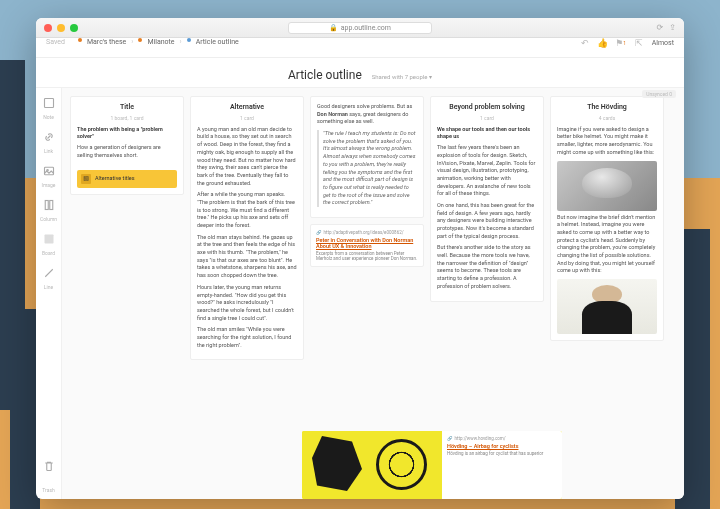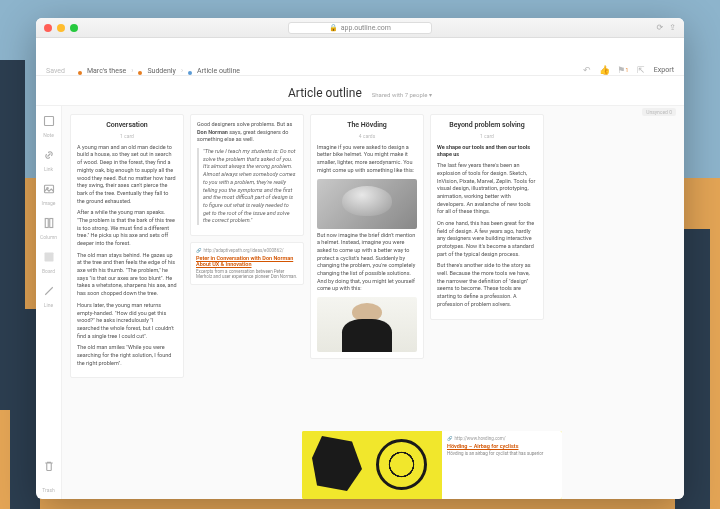--- a/index.html
+++ b/index.html
@@ -8,21 +8,21 @@
 .bg-shapes .pillar{position:absolute;background:#2c3e50;bottom:0}
 .p1{left:10px;width:30px;height:200px;background:repeating-linear-gradient(to right,#2c3e50 0 8px,#34495e 8px 16px)}
 .p2{right:10px;width:35px;height:280px;background:repeating-linear-gradient(to bottom,#e67e22 0 10px,#c0392b 10px 20px)}
 .p3{left:0;width:25px;height:350px;top:60px;background:#1a2332}
 .window{position:absolute;top:18px;left:36px;right:36px;bottom:10px;background:#fff;border-radius:6px;box-shadow:0 10px 40px rgba(0,0,0,.3);overflow:hidden;display:flex;flex-direction:column}
 .titlebar{height:20px;background:linear-gradient(#f6f6f6,#ececec);border-bottom:1px solid #ddd;display:flex;align-items:center;padding:0 8px;gap:5px;position:relative}
 .tlight{width:8px;height:8px;border-radius:50%}
 .tl-r{background:#ff5f56}.tl-y{background:#ffbd2e}.tl-g{background:#27c93f}
 .urlbar{position:absolute;left:50%;transform:translateX(-50%);font-size:7px;color:#888;background:#fff;border:1px solid #ddd;border-radius:3px;padding:1px 40px;display:flex;align-items:center;gap:3px}
 .titlebar-right{position:absolute;right:8px;display:flex;gap:6px;font-size:8px;color:#aaa}
-.breadcrumb{height:38px;border-bottom:1px solid #eee;display:flex;align-items:flex-end;padding:0 10px;font-size:7px;color:#666;gap:5px}
+.breadcrumb{height:20px;border-bottom:1px solid #eee;display:flex;align-items:flex-start;padding:0 10px;font-size:7px;color:#666;gap:5px}
 .breadcrumb .sep{color:#ccc}
 .breadcrumb-right{margin-left:auto;display:flex;gap:8px;align-items:center}
 .bc-icon{width:10px;height:10px;display:inline-flex;align-items:center;justify-content:center;color:#bbb;font-size:9px}
 .pagehead{text-align:center;padding:6px 0 4px;border-bottom:1px solid #f0f0f0}
 .pagehead h1{font-size:12px;font-weight:400;color:#333;display:inline}
 .pagehead .sub{font-size:6px;color:#aaa;margin-left:6px}
 .content{flex:1;display:flex;overflow:hidden}
 .ltool{width:26px;border-right:1px solid #f0f0f0;display:flex;flex-direction:column;align-items:center;padding-top:8px;gap:10px}
 .ltool .tool{width:14px;height:14px;display:flex;align-items:center;justify-content:center;font-size:6px;color:#999;cursor:pointer}
 .ltool .tool svg{width:12px;height:12px;stroke:#aaa;fill:none;stroke-width:1.5}
@@ -78,30 +78,30 @@
       <span>⇪</span>
     </div>
   </div>
 
   <div class="breadcrumb">
     <span style="color:#bbb">Saved</span>
     <span style="margin-left:8px" class="dot dot-o"></span>
     <span>Marc's these</span>
     <span class="sep">›</span>
     <span class="dot dot-o"></span>
-    <span>Suddenly</span>
+    <span>Milanote</span>
     <span class="sep">›</span>
     <span class="dot dot-b"></span>
     <span>Article outline</span>
     <div class="breadcrumb-right">
       <span class="bc-icon">↶</span>
       <span class="bc-icon">👍</span>
       <span class="bc-icon">⚑<sup style="color:#e67e22;font-size:5px">1</sup></span>
       <span class="bc-icon">⇱</span>
-      <span>Export</span>
+      <span>Almost</span>
     </div>
   </div>
 
   <div class="pagehead">
     <h1>Article outline</h1>
     <span class="sub">Shared with 7 people ▾</span>
   </div>
 
   <div class="content">
     <div class="ltool">
@@ -148,24 +148,37 @@
           <svg viewBox="0 0 16 16">
             <path d="M3 4h10M5 4v9a1 1 0 001 1h4a1 1 0 001-1V4M6 4V3h4v1"></path>
           </svg>
         </div>
       <div class="lbl trash" style="margin-bottom:6px">Trash</div>
     </div>
 
     <div class="board">
       <span style="position:absolute;right:8px;top:2px;font-size:5px;color:#bbb;background:#f0f0f0;padding:1px 4px;border-radius:2px">Unsynced 0</span>
 
-
-      <div class="col">
-        <div class="card">
-          <h3>Conversation</h3>
+      <div class="col">
+        <div class="card">
+          <h3>Title</h3>
+          <div class="meta">1 board, 1 card</div>
+          <div class="bold">The problem with being a "problem solver"</div>
+          <p>How a generation of designers are selling themselves short.</p>
+          <div style="height:6px"></div>
+          <div class="alt-card">
+            <span class="ico">▧</span>
+            <span>Alternative titles</span>
+          </div>
+        </div>
+      </div>
+
+      <div class="col">
+        <div class="card">
+          <h3>Alternative</h3>
           <div class="meta">1 card</div>
           <p>A young man and an old man decide to build a house, so they set out in search of wood. Deep in the forest, they find a mighty oak, big enough to supply all the wood they need. But no matter how hard they swing, their axes can't pierce the bark of the tree. Eventually they fall to the ground exhausted.</p>
           <p>After a while the young man speaks. "The problem is that the bark of this tree is too strong. We must find a different tree." He picks up his axe and sets off deeper into the forest.</p>
           <p>The old man stays behind. He gazes up at the tree and then feels the edge of his axe with his thumb. "The problem," he says "is that our axes are too blunt". He takes a whetstone, sharpens his axe, and has soon chopped down the tree.</p>
           <p>Hours later, the young man returns empty-handed. "How did you get this wood?" he asks incredulously "I searched the whole forest, but I couldn't find a single tree I could cut".</p>
           <p>The old man smiles "While you were searching for the right solution, I found the right problem".</p>
         </div>
       </div>
 
       <div class="col">
@@ -178,37 +191,37 @@
               <span>🔗</span>
               <span>http://adaptivepath.org/ideas/e000862/</span>
             </div>
           <div class="link-title">Peter in Conversation with Don Norman About UX &amp; Innovation</div>
           <div class="link-desc">Excerpts from a conversation between Peter Merholz and user experience pioneer Don Norman.</div>
         </div>
       </div>
 
       <div class="col">
         <div class="card">
+          <h3>Beyond problem solving</h3>
+          <div class="meta">1 card</div>
+          <div class="bold">We shape our tools and then our tools shape us</div>
+          <p>The last few years there's been an explosion of tools for design. Sketch, InVision, Pixate, Marvel, Zeplin. Tools for visual design, illustration, prototyping, animation, working better with developers. An avalanche of new tools for all of these things.</p>
+          <p>On one hand, this has been great for the field of design. A few years ago, hardly any designers were building interactive prototypes. Now it's become a standard part of the typical design process.</p>
+          <p>But there's another side to the story as well. Because the more tools we have, the narrower the definition of "design" seems to become. These tools are starting to define a profession. A profession of problem solvers.</p>
+        </div>
+      </div>
+
+      <div class="col">
+        <div class="card">
           <h3>The Hövding</h3>
           <div class="meta">4 cards</div>
           <p>Imagine if you were asked to design a better bike helmet. You might make it smaller, lighter, more aerodynamic. You might come up with something like this:</p>
           <div class="helmet-img"></div>
           <p>But now imagine the brief didn't mention a helmet. Instead, imagine you were asked to come up with a better way to protect a cyclist's head. Suddenly by changing the problem, you're completely changing the list of possible solutions. And by doing that, you might let yourself come up with this:</p>
           <div class="model-img"></div>
-        </div>
-      </div>
-
-      <div class="col">
-        <div class="card">
-          <h3>Beyond problem solving</h3>
-          <div class="meta">1 card</div>
-          <div class="bold">We shape our tools and then our tools shape us</div>
-          <p>The last few years there's been an explosion of tools for design. Sketch, InVision, Pixate, Marvel, Zeplin. Tools for visual design, illustration, prototyping, animation, working better with developers. An avalanche of new tools for all of these things.</p>
-          <p>On one hand, this has been great for the field of design. A few years ago, hardly any designers were building interactive prototypes. Now it's become a standard part of the typical design process.</p>
-          <p>But there's another side to the story as well. Because the more tools we have, the narrower the definition of "design" seems to become. These tools are starting to define a profession. A profession of problem solvers.</p>
         </div>
       </div>
 
       <div class="yellow-card">
         <div class="yellow-img"></div>
         <div class="yellow-link">
           <div class="link-url">
               <span>🔗</span>
               <span>http://www.hovding.com/</span>
             </div>

